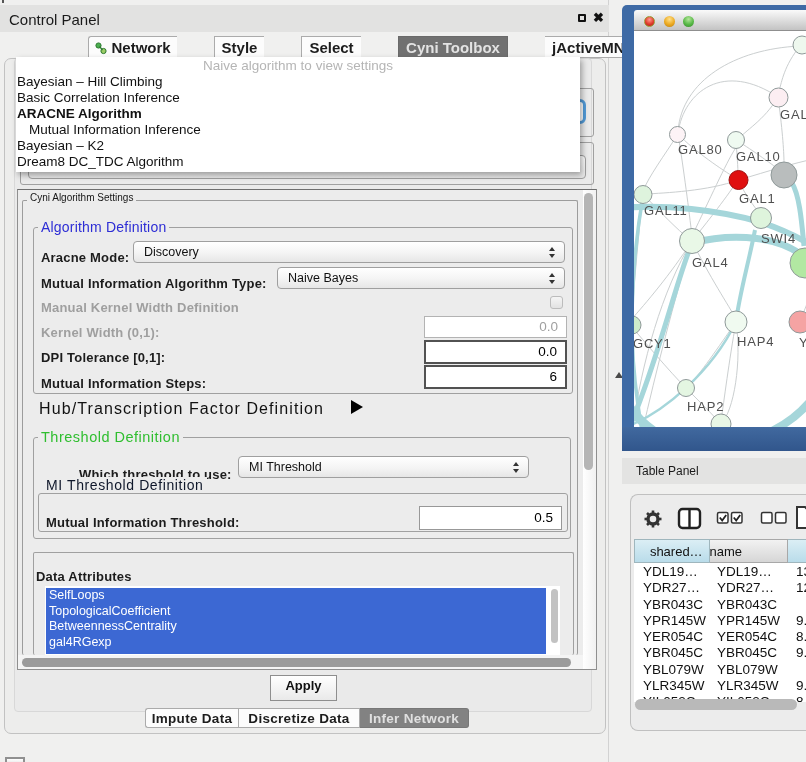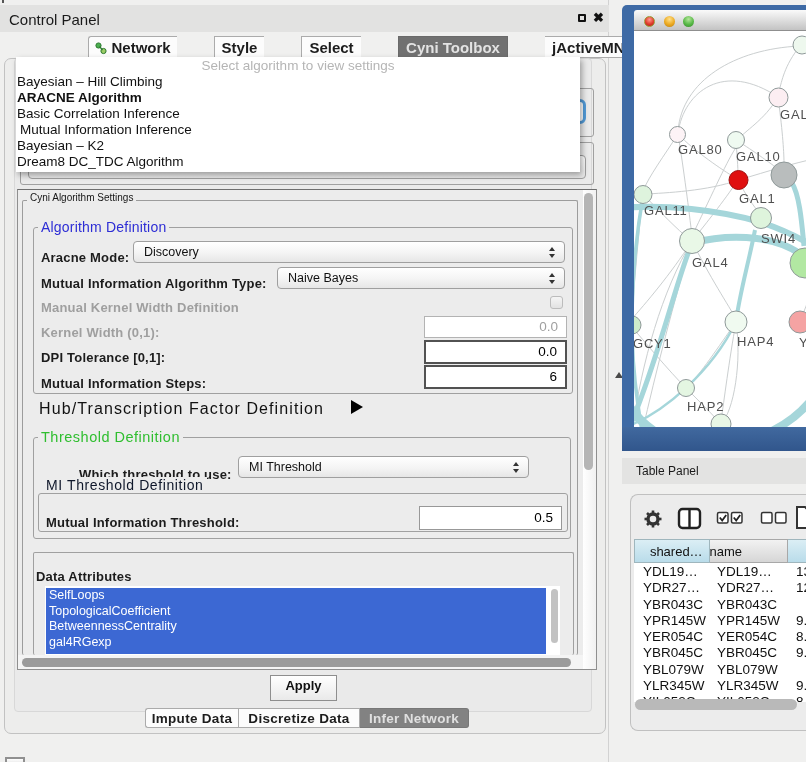--- a/index.html
+++ b/index.html
@@ -117,25 +117,25 @@
 
 <div class="abs" style="left:270px;top:675px;width:67px;height:26px;background:linear-gradient(#ffffff,#e9e9e9);border:1px solid #8e8e8e;border-radius:0;text-align:center;font-size:13px;font-weight:bold;color:#111;line-height:19px;">Apply</div>
 
 <div class="abs" style="left:145px;top:708px;height:20px;display:flex;font-size:13.5px;letter-spacing:0.3px;font-weight:bold;color:#1d1d1d;">
   <div style="box-sizing:border-box;width:93px;background:#fcfcfc;border:1px solid #ababab;border-right:none;border-radius:3px 0 0 3px;text-align:center;line-height:19px;">Impute Data</div>
   <div style="box-sizing:border-box;width:122px;background:#fcfcfc;border:1px solid #ababab;text-align:center;line-height:19px;">Discretize Data</div>
   <div style="box-sizing:border-box;width:109px;background:#828282;border:1px solid #787878;border-left:none;border-radius:0 3px 3px 0;text-align:center;line-height:19px;color:#e0e0e0;">Infer Network</div>
 </div>
 
 <div class="abs" style="left:16px;top:57px;width:564px;height:115px;background:#fff;box-shadow:2px 3px 6px rgba(0,0,0,0.35);font-size:13.5px;color:#111;padding-top:1px;">
-  <div style="height:16px;text-align:center;color:#b5b5b5;line-height:15px;font-size:13.5px;">Select algorithm to view settings</div>
+  <div style="height:16px;text-align:center;color:#b5b5b5;line-height:15px;font-size:13.5px;">Naive algorithm to view settings</div>
   <div style="height:16px;line-height:15px;padding-left:1px;">Bayesian – Hill Climbing</div>
+  <div style="height:16px;line-height:15px;padding-left:1px;">Basic Correlation Inference</div>
   <div style="height:16px;line-height:15px;padding-left:1px;font-weight:bold;">ARACNE Algorithm</div>
-  <div style="height:16px;line-height:15px;padding-left:1px;">Basic Correlation Inference</div>
-  <div style="height:16px;line-height:15px;padding-left:4px;">Mutual Information Inference</div>
+  <div style="height:16px;line-height:15px;padding-left:13px;">Mutual Information Inference</div>
   <div style="height:16px;line-height:15px;padding-left:1px;">Bayesian – K2</div>
   <div style="height:16px;line-height:15px;padding-left:1px;">Dream8 DC_TDC Algorithm</div>
 </div>
 
 <div class="abs" style="left:615px;top:372px;width:0;height:0;border-left:4px solid transparent;border-right:4px solid transparent;border-bottom:6px solid #4a4a4a;"></div>
 
 <div class="abs" style="left:5px;top:757px;width:20px;height:10px;border:2px solid #909090;background:linear-gradient(#ffffff,#dddddd);"></div>
 
 <div class="abs" style="left:622px;top:5px;width:184px;height:446px;background:#3e6aa5;border-radius:5px 0 0 4px;"></div>
 <div class="abs" style="left:622px;top:427px;width:184px;height:24px;background:linear-gradient(#41699f,#31568c);"></div>

